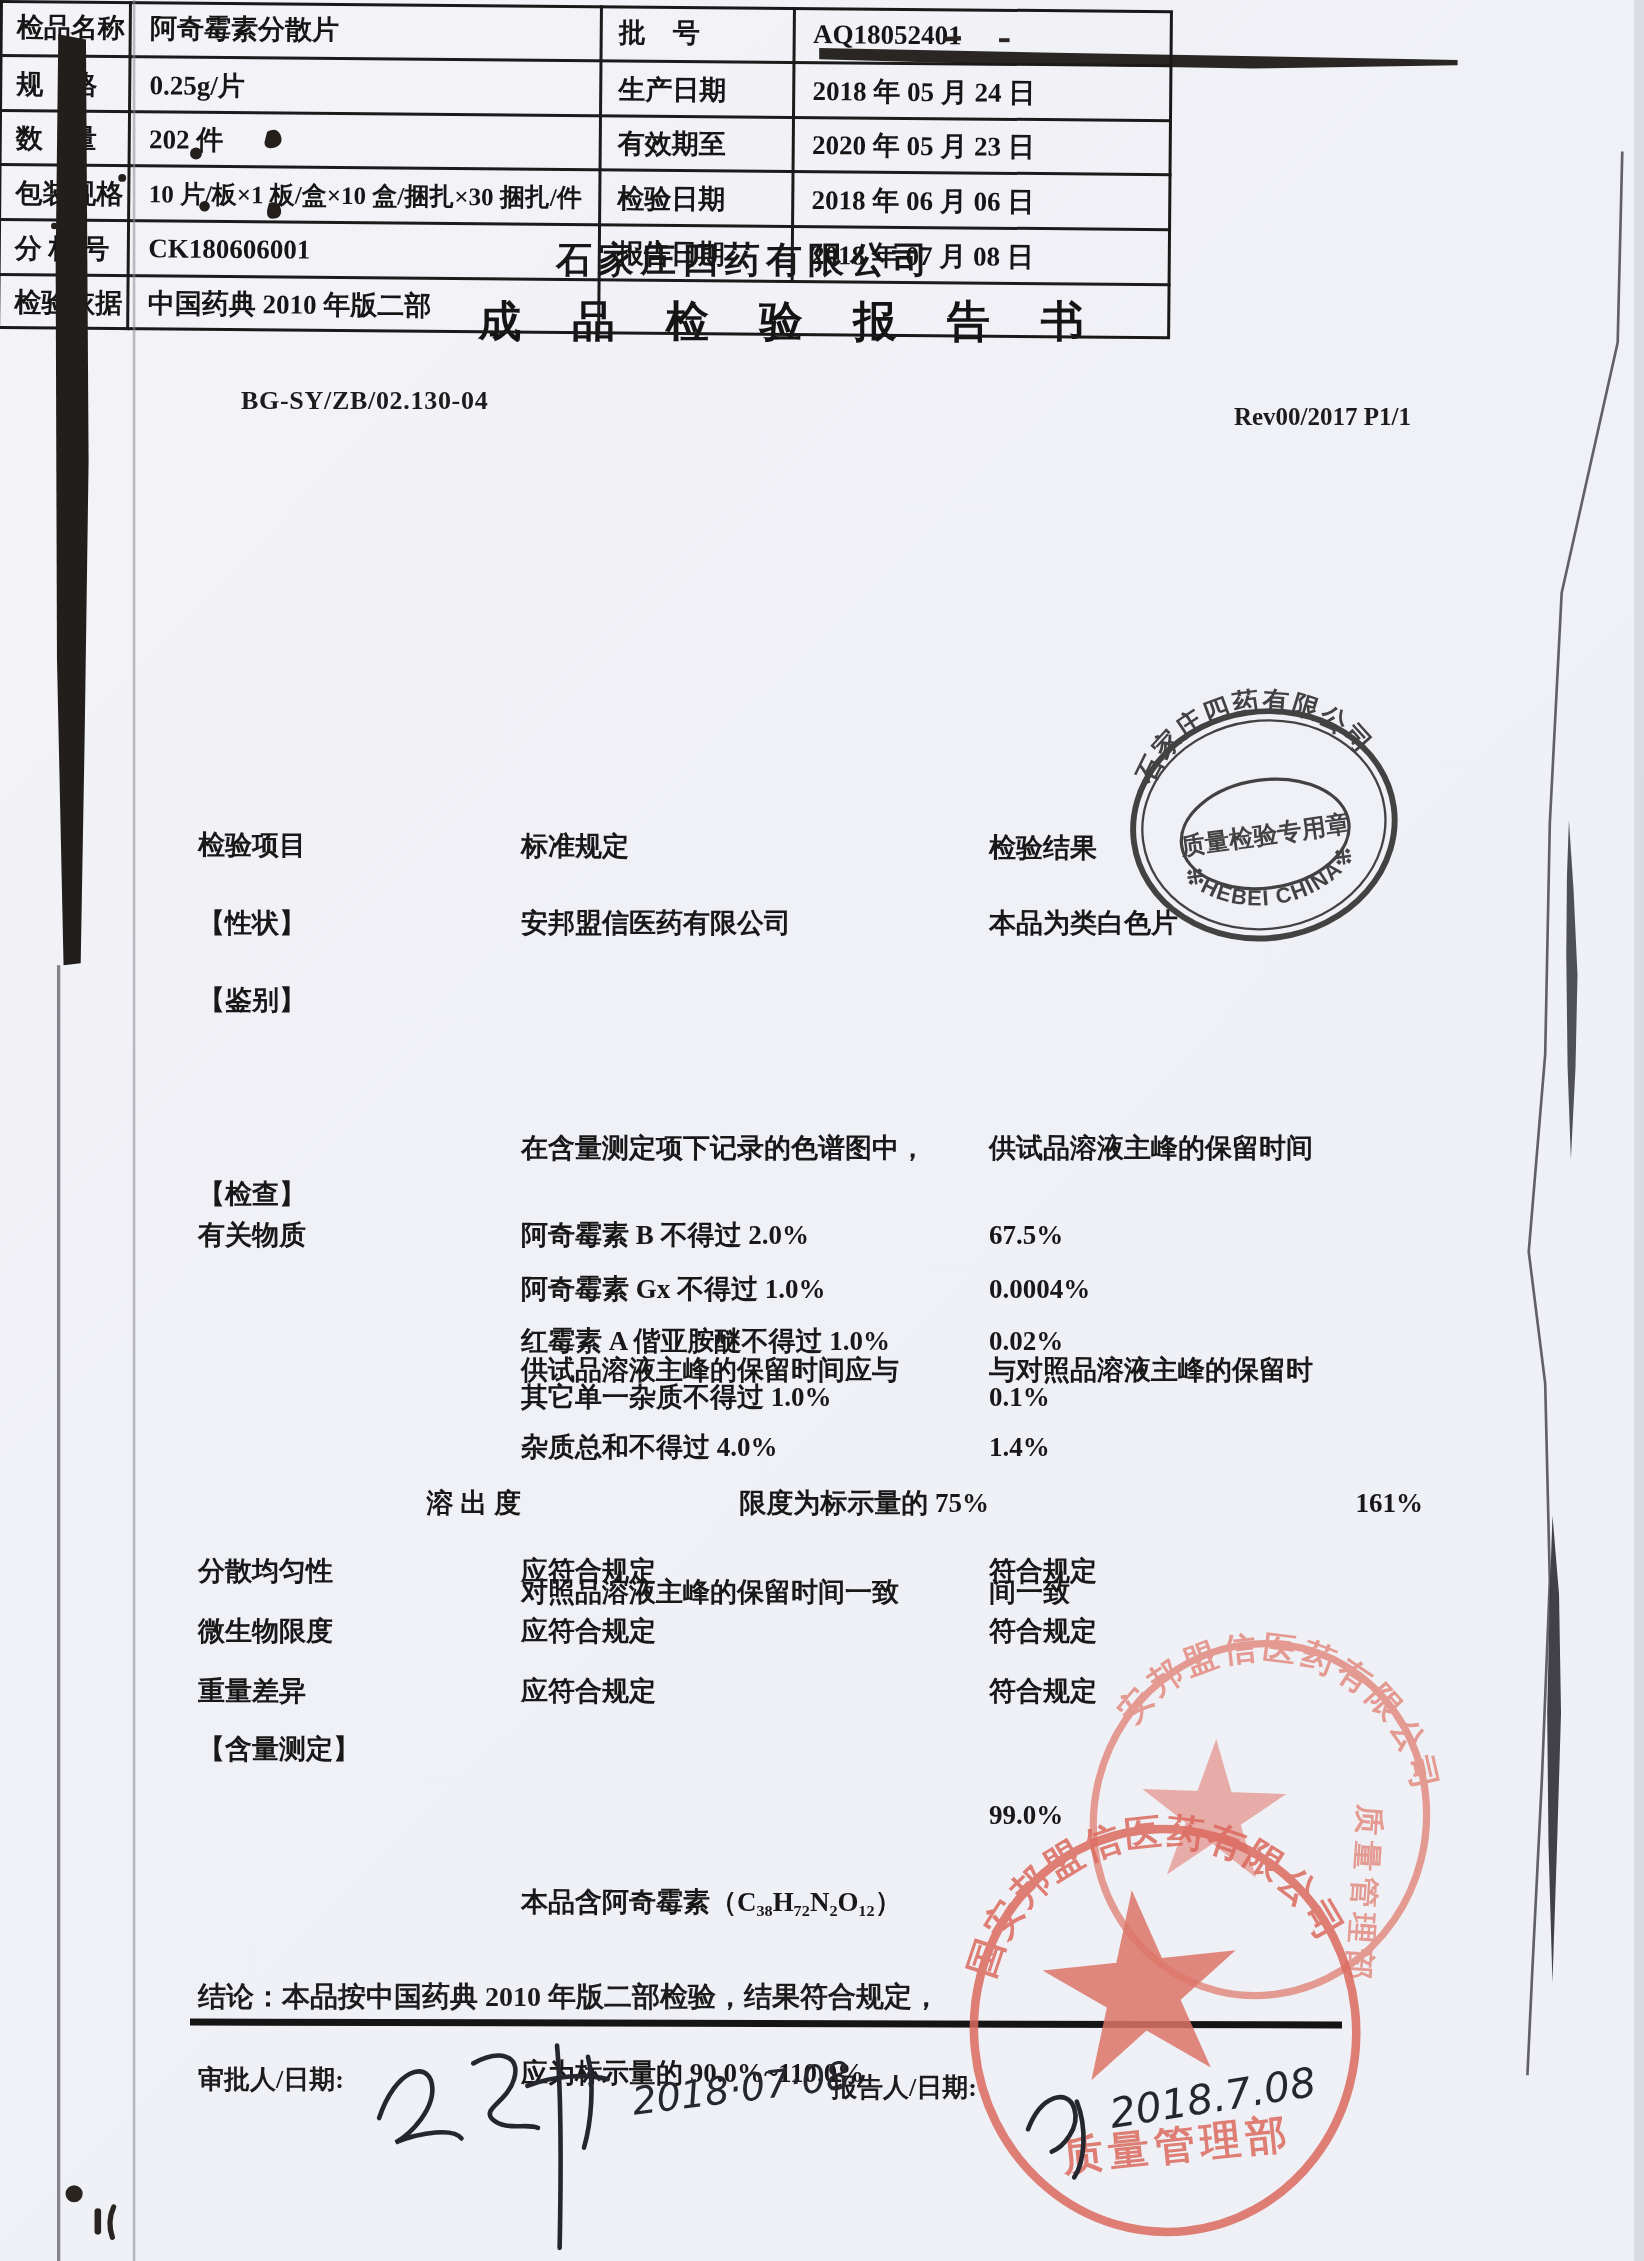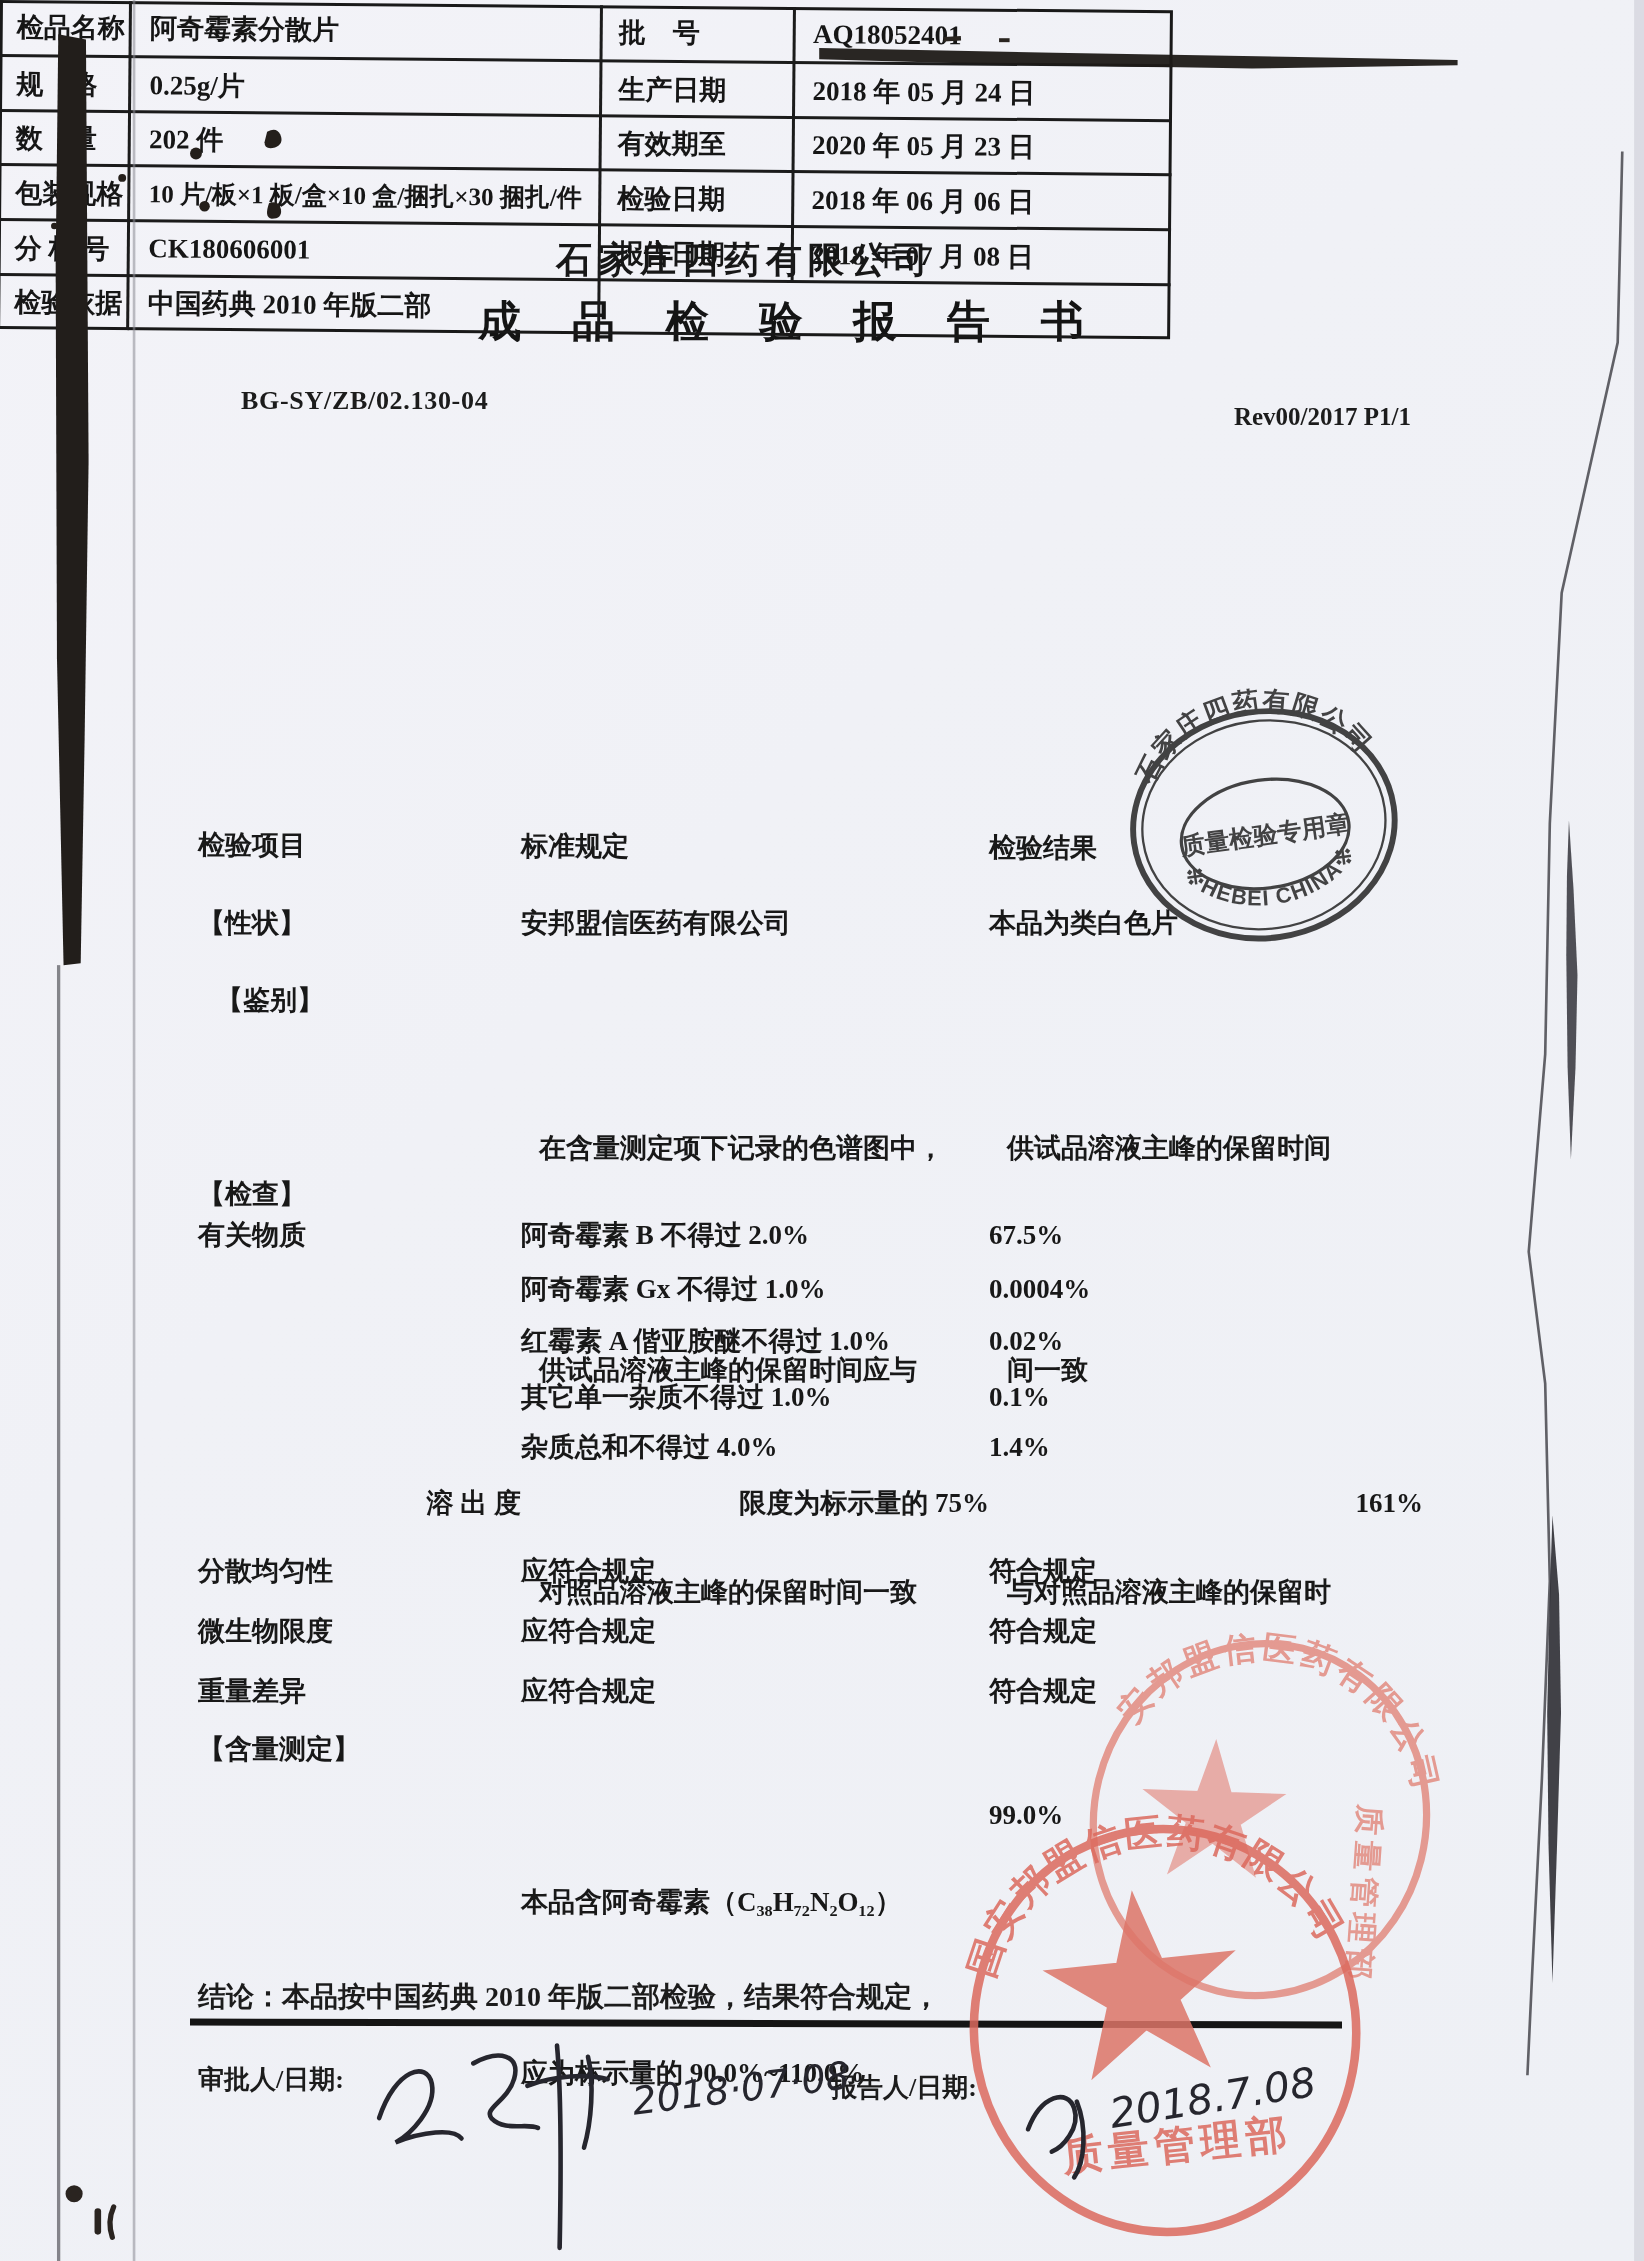--- a/index.html
+++ b/index.html
@@ -94,31 +94,31 @@
     <div class="res-spec">标准规定</div>
     <div class="res-result">检验结果</div>
   </div>
 
   <div class="res-row lh70" style="top:900px;">
     <div class="res-name">【性状】</div>
     <div class="res-spec">安邦盟信医药有限公司</div>
     <div class="res-result">本品为类白色片</div>
   </div>
 
-  <div class="res-row lh110" style="top:963px;margin-left:18px;">
+  <div class="res-row lh110" style="top:963px;">
     <div class="res-name">【鉴别】</div>
     <div class="res-spec">
       <div>在含量测定项下记录的色谱图中，</div>
       <div>供试品溶液主峰的保留时间应与</div>
       <div>对照品溶液主峰的保留时间一致</div>
     </div>
     <div class="res-result">
       <div>供试品溶液主峰的保留时间</div>
+      <div>与对照品溶液主峰的保留时</div>
       <div>间一致</div>
-      <div>与对照品溶液主峰的保留时</div>
     </div>
   </div>
 
   <div class="res-row lh70" style="top:1171px;">
     <div class="res-name">【检查】</div>
   </div>
 
   <div class="res-row lh70" style="top:1212px;">
     <div class="res-name">有关物质</div>
     <div class="res-spec">阿奇霉素 B 不得过 2.0%</div>

